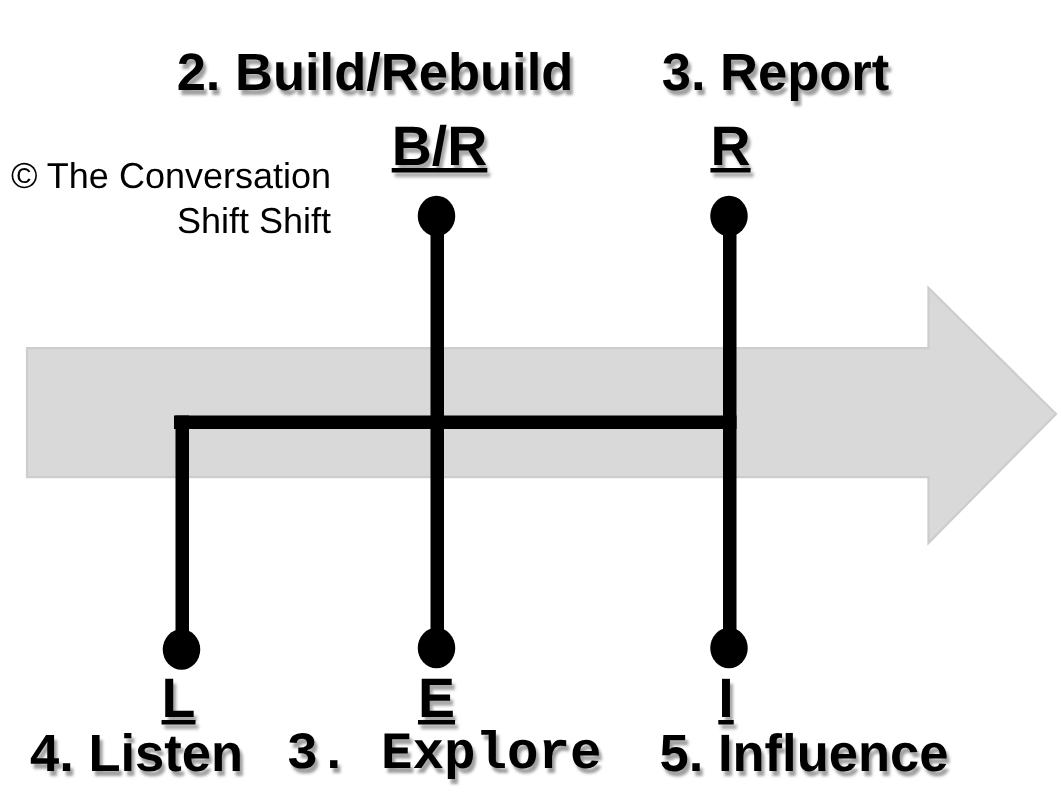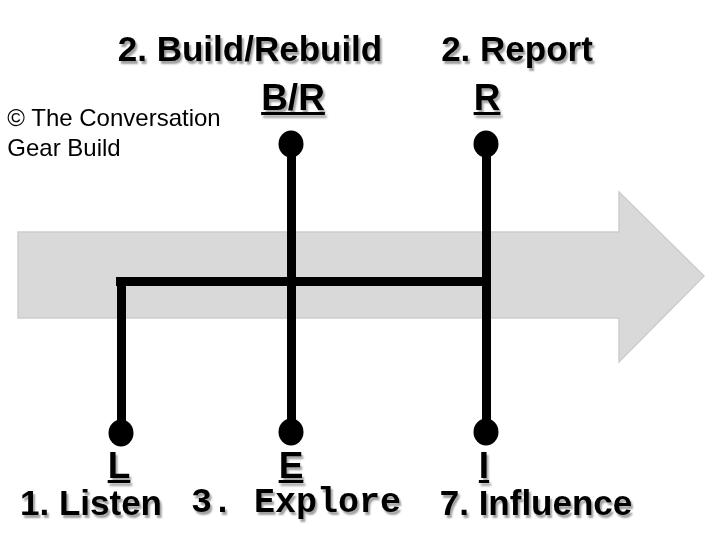--- a/index.html
+++ b/index.html
@@ -80,21 +80,21 @@
   .lbl-step1 { left: 91px;  top: 466px; }
   .lbl-step3 { left: 296px; top: 466px; font-family: Liberation Mono, monospace; }
   .lbl-step5 { left: 536px; top: 466px; }
   .copyright {
     position: absolute;
     left: 114px; top: 84px;
     transform: translateX(-50%);
     font-size: 24px;
     font-weight: 400;
     line-height: 30px;
-    text-align: left;
+    text-align: right;
     white-space: nowrap;
     color: var(--text, #000);
   }
 </style>
 </head>
 <body>
 
 <div class="diagram">
 
   <svg class="arrow-svg" viewBox="0 0 707 538" xmlns="http://www.w3.org/2000/svg" aria-hidden="true">
@@ -106,30 +106,30 @@
   <div class="line line-middle"></div>
   <div class="line line-right"></div>
 
   <div class="dot dot-br"></div>
   <div class="dot dot-r"></div>
   <div class="dot dot-l"></div>
   <div class="dot dot-e"></div>
   <div class="dot dot-i"></div>
 
   <div class="lbl step-label lbl-step2">2. Build/Rebuild</div>
-  <div class="lbl step-label lbl-step4">2. Report</div>
+  <div class="lbl step-label lbl-step4">3. Report</div>
 
   <div class="lbl gear-letter ltr-br">B/R</div>
   <div class="lbl gear-letter ltr-r">R</div>
   <div class="lbl gear-letter ltr-l">L</div>
   <div class="lbl gear-letter ltr-e">E</div>
   <div class="lbl gear-letter ltr-i">I</div>
 
-  <div class="lbl step-label lbl-step1">1. Listen</div>
+  <div class="lbl step-label lbl-step1">4. Listen</div>
   <div class="lbl step-label lbl-step3">3. Explore</div>
-  <div class="lbl step-label lbl-step5">7. Influence</div>
+  <div class="lbl step-label lbl-step5">5. Influence</div>
 
   <div class="copyright">
     <div>© The Conversation</div>
-    <div>Gear Build</div>
+    <div>Shift Shift</div>
   </div>
 
 </div>
 
 </body></html>

